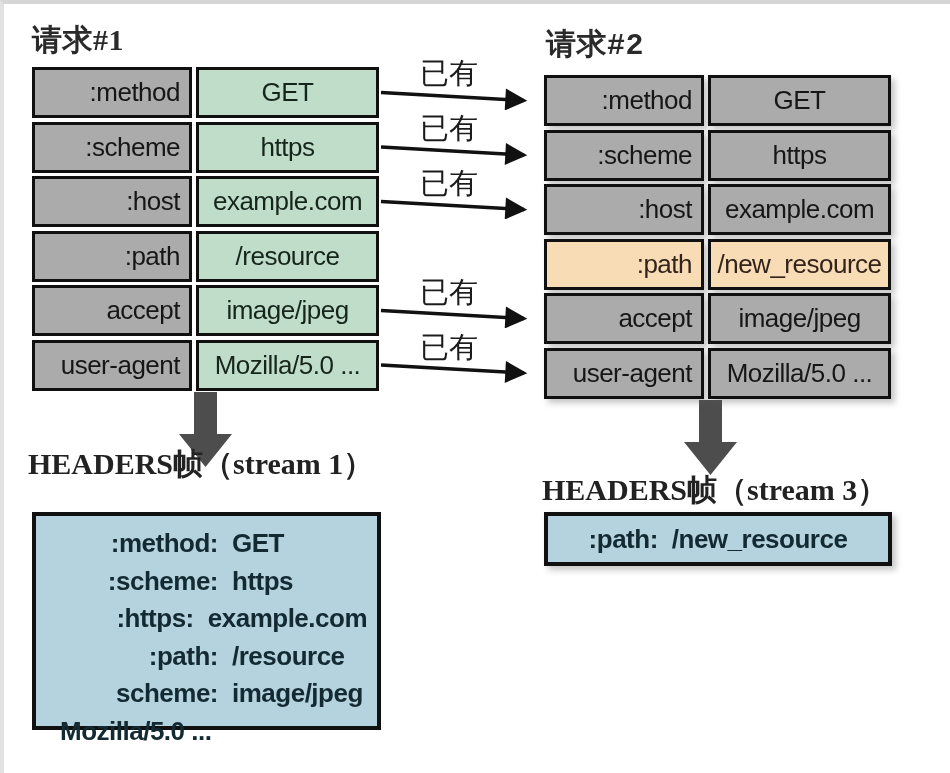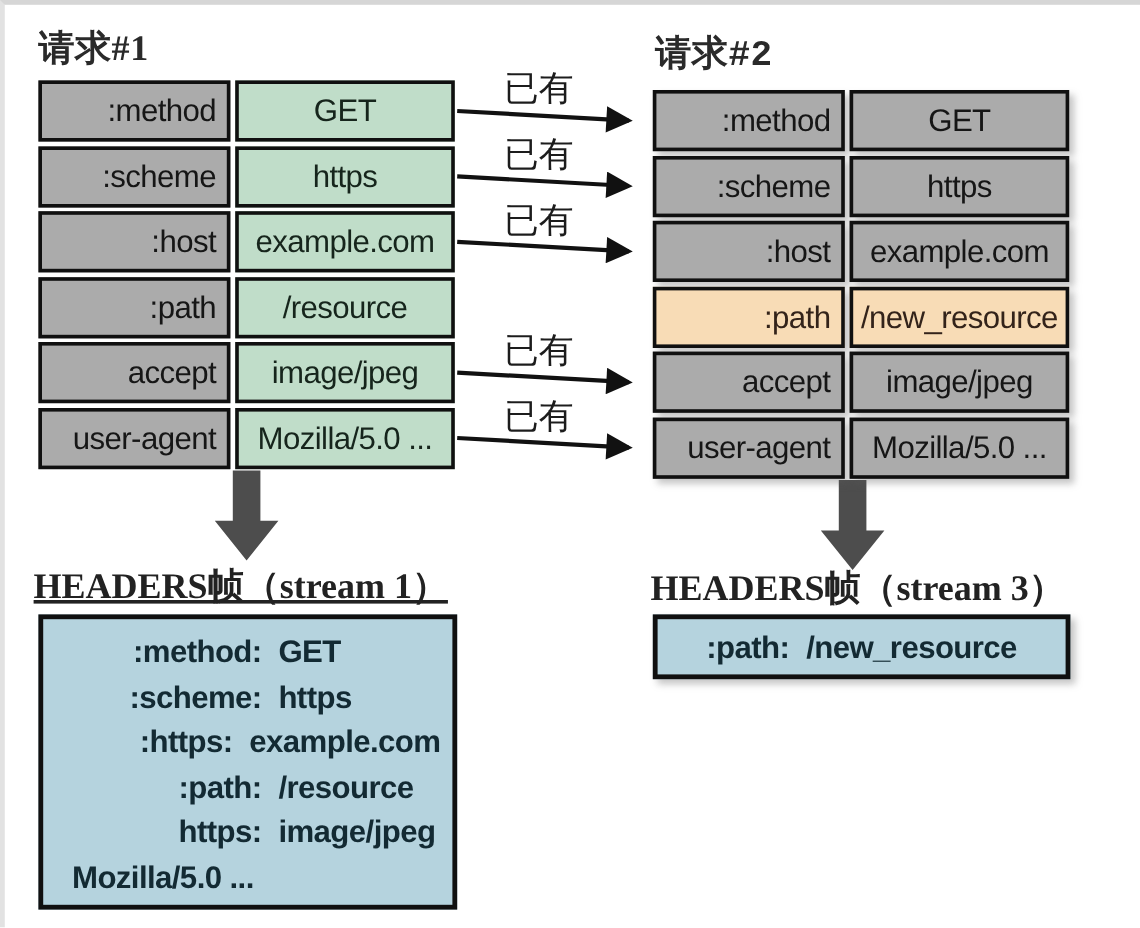--- a/index.html
+++ b/index.html
@@ -146,41 +146,41 @@
       <div class="cell val">Mozilla/5.0 ...</div>
     </div>
   </div>
 
   <div class="arrow-label" style="left:405px; top:50px;">已有</div>
   <div class="arrow-label" style="left:405px; top:105px;">已有</div>
   <div class="arrow-label" style="left:405px; top:160px;">已有</div>
   <div class="arrow-label" style="left:405px; top:269px;">已有</div>
   <div class="arrow-label" style="left:405px; top:324px;">已有</div>
 
-  <div class="abs frame-title" style="left:24px; top:464px;text-decoration:underline;">HEADERS帧（stream 1）</div>
+  <div class="abs frame-title" style="left:24px; top:440px;">HEADERS帧（stream 1）</div>
 
-  <div class="abs frame-box multi" style="left:28px; top:508px; width:349px; height:246px;">
+  <div class="abs frame-box multi" style="left:28px; top:508px; width:349px; height:218px;">
     <div class="fline">
       <div class="fkey">:method:</div>
       <div class="fval">GET</div>
     </div>
     <div class="fline">
       <div class="fkey">:scheme:</div>
       <div class="fval">https</div>
     </div>
     <div class="fline">
       <div class="fkey">:https:</div>
       <div class="fval">example.com</div>
     </div>
     <div class="fline">
       <div class="fkey">:path:</div>
       <div class="fval">/resource</div>
     </div>
     <div class="fline">
-      <div class="fkey">https:</div>
+      <div class="fkey">scheme:</div>
       <div class="fval">image/jpeg</div>
     </div>
     <div class="fline">
       <div class="fval">Mozilla/5.0 ...</div>
     </div>
   </div>
 
   <div class="abs frame-title" style="left:538px; top:466px;">HEADERS帧（stream 3）</div>
 
   <div class="abs frame-box single" style="left:540px; top:508px; width:348px; height:54px;">

